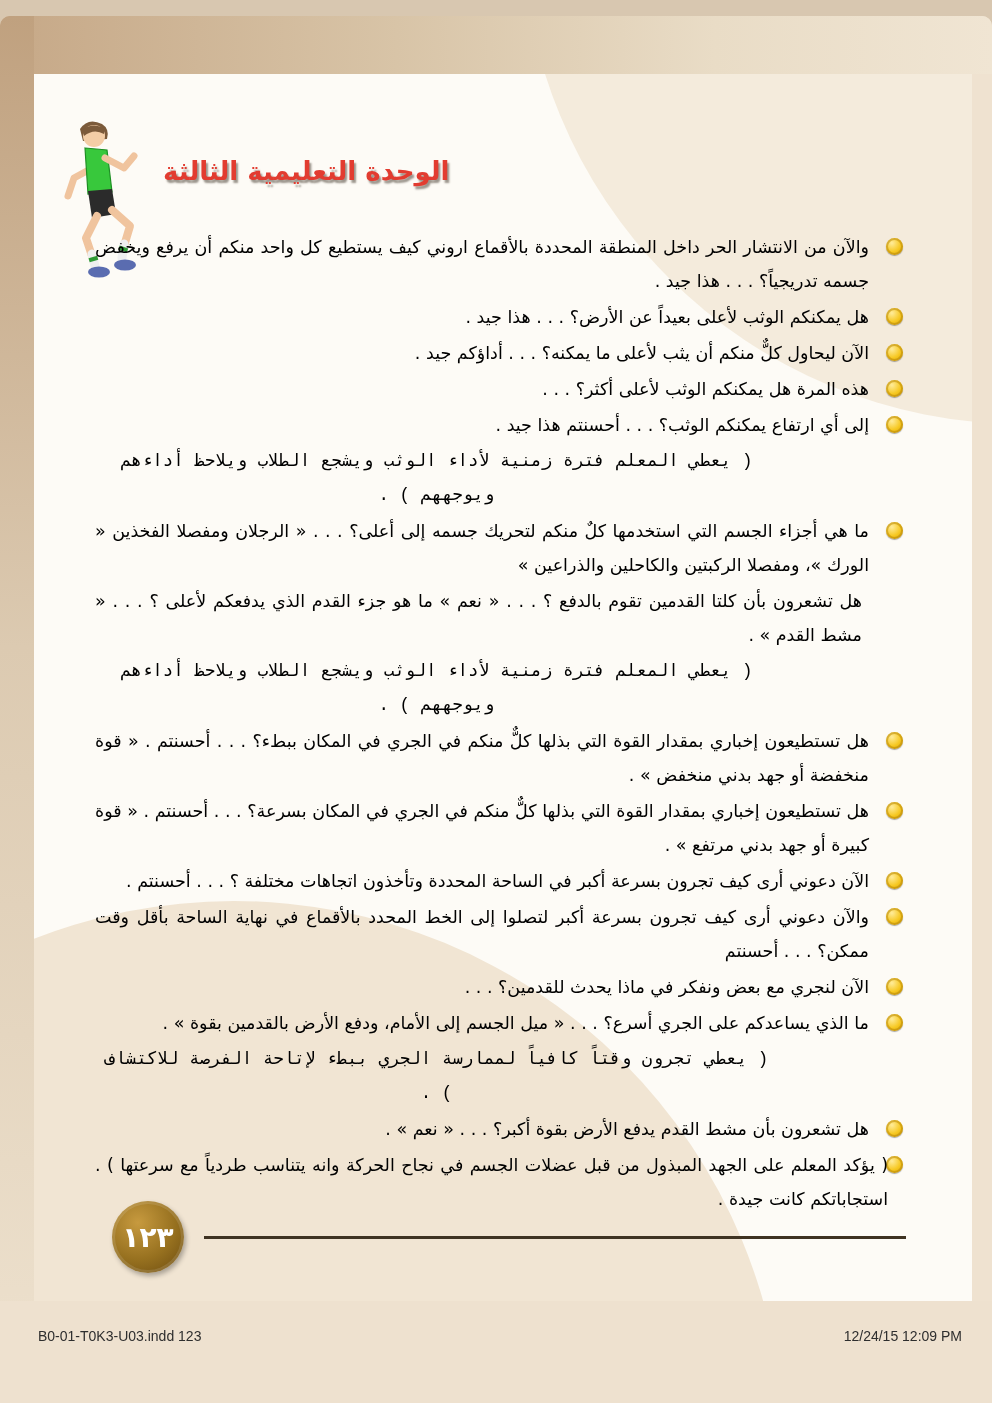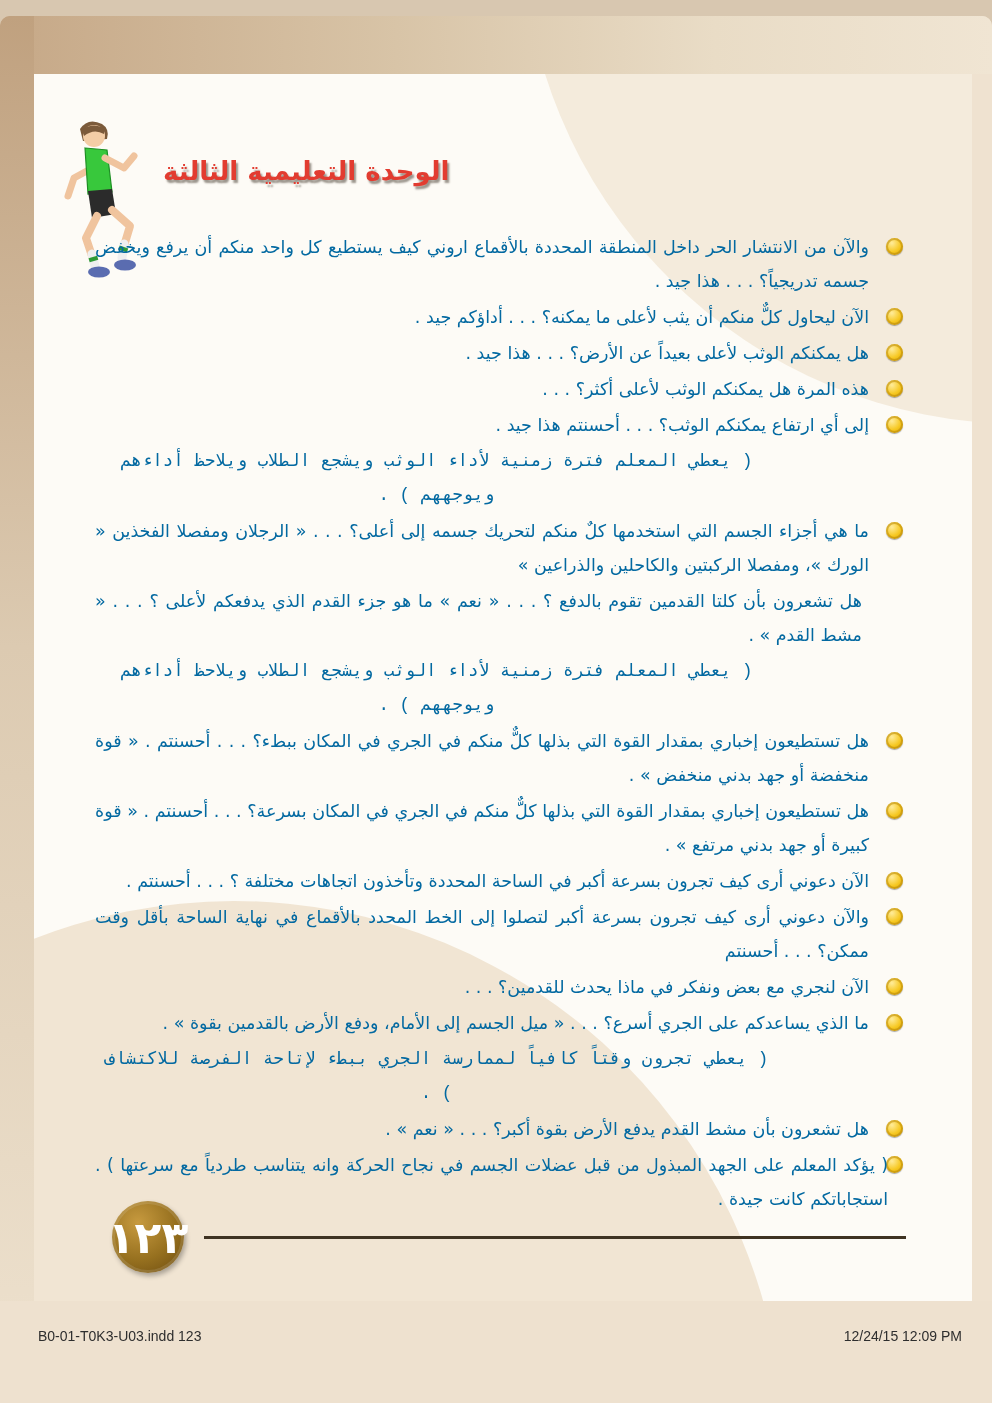--- a/index.html
+++ b/index.html
@@ -25,32 +25,32 @@
   .runner { position:absolute; left:52px; top:100px; width:100px; height:162px; z-index:5; }
   .page-title {
     position:absolute; left:163px; top:140px; z-index:5;
     direction:rtl; font-size:26px; font-weight:bold; color:#e23c30;
     text-shadow:2px 3px 2px #9b958c; margin:0; letter-spacing:0;
   }
 
   
   .main { position:absolute; left:95px; right:86px; top:214px; z-index:5; direction:rtl; }
   .para { position:relative; font-size:17.5px; line-height:34px; text-align:justify;
-    color:#0369a1; margin:0 0 2px 0; }
+    color:#000000; margin:0 0 2px 0; }
   .para.bullet { padding-right:37px; }
   .para.note { padding-right:128px; text-align:center;font-family:Liberation Mono, monospace; }
   .para.note-wide { padding-right:18px; }
   .para.cont { padding-right:44px; }
   .coin { position:absolute; right:3px; top:8px; width:17px; height:17px; border-radius:50%;
     background:radial-gradient(circle at 35% 30%, #ffec9a, #f6c71e 55%, #c2920c);
     box-shadow:0 1px 1px rgba(0,0,0,.35), inset 0 0 0 2px rgba(186,137,10,.55); }
 
   
   .badge { position:absolute; left:112px; top:1185px; width:72px; height:72px; z-index:6;
-    border-radius:50%; color:#fff; font-size:44px; font-weight:bold;
+    border-radius:50%; color:#fff; font-size:28px; font-weight:bold;
     display:flex; align-items:center; justify-content:center;
     background:radial-gradient(circle at 36% 30%, #c79a3f, #96701f 55%, #69490f);
     box-shadow:2px 3px 5px rgba(0,0,0,.3), inset 0 0 0 3px rgba(255,255,255,.12); }
   .rule { position:absolute; left:204px; top:1220px; width:702px; height:3px;
     background:#3f3322; z-index:6; }
 
   
   .foot { position:absolute; top:1312px; z-index:6; font-size:14px; color:#2e2e2e;
     font-family:"Liberation Sans", sans-serif; }
   .foot.left { left:38px; }
@@ -95,22 +95,22 @@
       <path d="M40.8 141 L42 145" stroke="#2f9a35" stroke-width="9"></path>
 
       <ellipse cx="73" cy="149" rx="11" ry="5.5" fill="#5a6cb0"></ellipse>
       <ellipse cx="47" cy="156" rx="11" ry="5.5" fill="#5a6cb0"></ellipse>
     </svg>
   </div>
   <h1 class="page-title">الوحدة التعليمية الثالثة</h1>
 
   <div class="main">
       <div class="para bullet"><span class="coin"></span><span>والآن من الانتشار الحر داخل المنطقة المحددة بالأقماع اروني كيف يستطيع كل واحد منكم أن يرفع ويخفض جسمه تدريجياً؟ . . . هذا جيد .</span></div>
+      <div class="para bullet"><span class="coin"></span><span>هل يمكنكم الوثب لأعلى بعيداً عن الأرض؟ . . . هذا جيد .</span></div>
       <div class="para bullet"><span class="coin"></span><span>الآن ليحاول كلٌّ منكم أن يثب لأعلى ما يمكنه؟ . . . أداؤكم جيد .</span></div>
-      <div class="para bullet"><span class="coin"></span><span>هل يمكنكم الوثب لأعلى بعيداً عن الأرض؟ . . . هذا جيد .</span></div>
       <div class="para bullet"><span class="coin"></span><span>هذه المرة هل يمكنكم الوثب لأعلى أكثر؟ . . .</span></div>
       <div class="para bullet"><span class="coin"></span><span>إلى أي ارتفاع يمكنكم الوثب؟ . . . أحسنتم هذا جيد .</span></div>
       <div class="para note"><span>( يعطي المعلم فترة زمنية لأداء الوثب ويشجع الطلاب ويلاحظ أداءهم ويوجههم ) .</span></div>
       <div class="para bullet"><span class="coin"></span><span>ما هي أجزاء الجسم التي استخدمها كلٌ منكم لتحريك جسمه إلى أعلى؟ . . . « الرجلان ومفصلا الفخذين « الورك »، ومفصلا الركبتين والكاحلين والذراعين »</span></div>
       <div class="para cont"><span>هل تشعرون بأن كلتا القدمين تقوم بالدفع ؟ . . . « نعم » ما هو جزء القدم الذي يدفعكم لأعلى ؟ . . . « مشط القدم » .</span></div>
       <div class="para note"><span>( يعطي المعلم فترة زمنية لأداء الوثب ويشجع الطلاب ويلاحظ أداءهم ويوجههم ) .</span></div>
       <div class="para bullet"><span class="coin"></span><span>هل تستطيعون إخباري بمقدار القوة التي بذلها كلٌّ منكم في الجري في المكان ببطء؟ . . . أحسنتم . « قوة منخفضة أو جهد بدني منخفض » .</span></div>
       <div class="para bullet"><span class="coin"></span><span>هل تستطيعون إخباري بمقدار القوة التي بذلها كلٌّ منكم في الجري في المكان بسرعة؟ . . . أحسنتم . « قوة كبيرة أو جهد بدني مرتفع » .</span></div>
       <div class="para bullet"><span class="coin"></span><span>الآن دعوني أرى كيف تجرون بسرعة أكبر في الساحة المحددة وتأخذون اتجاهات مختلفة ؟ . . . أحسنتم .</span></div>
       <div class="para bullet"><span class="coin"></span><span>والآن دعوني أرى كيف تجرون بسرعة أكبر لتصلوا إلى الخط المحدد بالأقماع في نهاية الساحة بأقل وقت ممكن؟ . . . أحسنتم</span></div>

